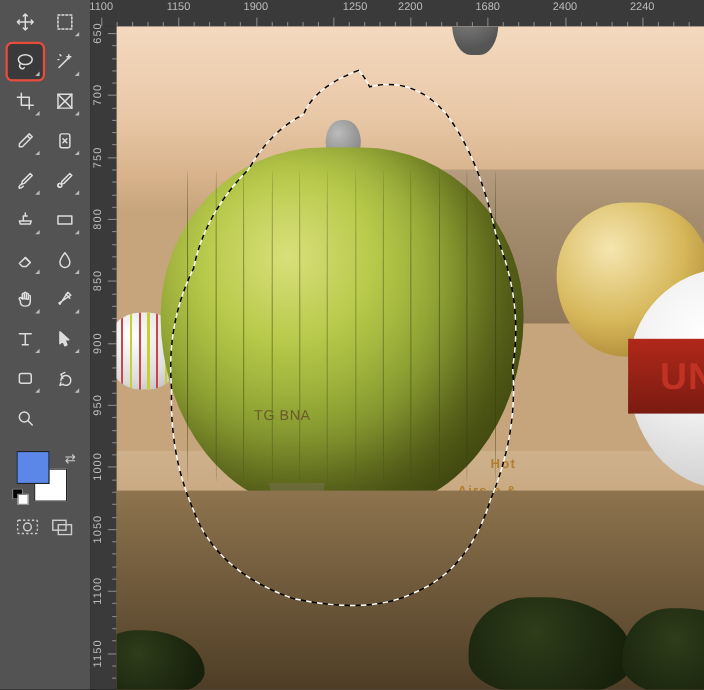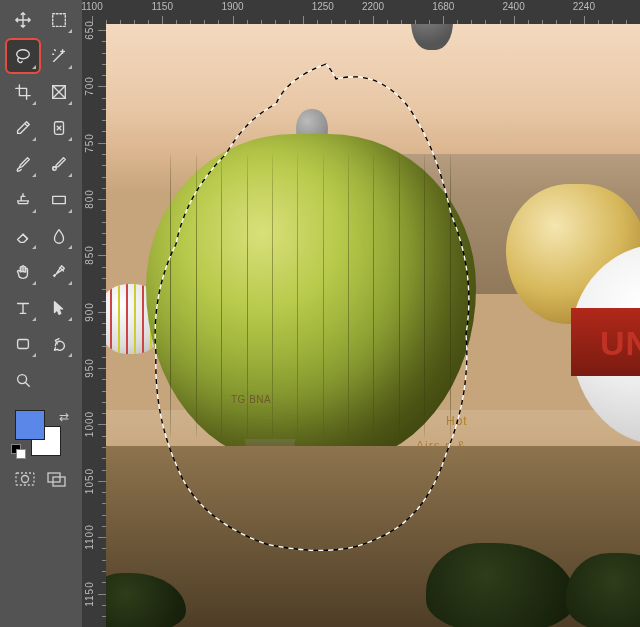--- a/index.html
+++ b/index.html
@@ -44,42 +44,42 @@
   .ground{position:absolute;left:0;right:0;top:70%;bottom:0;background:linear-gradient(#8e744e,#4e3d26)}
   .haze{position:absolute;left:0;right:0;top:64%;height:60px;background:linear-gradient(rgba(210,185,150,.6),rgba(210,185,150,0))}
 
   
   .balloon-main{position:absolute;left:40px;top:110px;width:330px;height:330px}
   .env{position:absolute;inset:0;background:radial-gradient(circle at 35% 30%,#d8e07a 0%,#b7c94a 25%,#94a836 45%,#6d7c26 70%,#4c581a 90%);border-radius:50% 50% 48% 48%/52% 52% 60% 60%;box-shadow:inset -40px -30px 60px rgba(40,40,0,.5)}
   
   .gore{position:absolute;top:6%;bottom:8%;width:2px;background:rgba(60,65,20,.55)}
   .skirt{position:absolute;left:128px;top:415px;width:72px;height:68px;background:linear-gradient(#6d6d3a,#3d3d1d);clip-path:polygon(15% 0,85% 0,80% 35%,20% 35%)}
   .basket{position:absolute;left:150px;top:468px;width:30px;height:22px;background:#5a3c1e;border-radius:2px}
-  .balloon-text{position:absolute;font-size:12px;color:#b07e2d;font-weight:normal;letter-spacing:1px}
+  .balloon-text{position:absolute;font-size:12px;color:#b07e2d;font-weight:bold;letter-spacing:1px}
 
   
   .side-balloon{position:absolute;border-radius:50% 50% 48% 48%/52% 52% 58% 58%}
   .sb1{left:400px;top:160px;width:140px;height:140px;background:radial-gradient(circle at 35% 30%,#f5e6b0,#d6b75a 50%,#a07a2c 90%)}
   .sb2{left:465px;top:220px;width:200px;height:200px;background:radial-gradient(circle at 35% 30%,#fff,#eee 40%,#ccc 80%)}
   .sb2::after{content:"";position:absolute;left:0;right:0;top:32%;height:34%;background:linear-gradient(#b0281a,#7a1b11)}
   .sb3{left:-10px;top:260px;width:70px;height:70px;background:radial-gradient(circle at 35% 30%,#fff,#ddd 60%,#bbb 90%)}
   .sb3::after{content:"";position:absolute;inset:0;border-radius:inherit;background:repeating-linear-gradient(90deg,transparent 0 6px,#cc3 6px 8px,transparent 8px 14px,#c44 14px 16px)}
   .sb4{left:305px;top:-30px;width:42px;height:56px;background:radial-gradient(circle at 35% 30%,#888,#555 70%);border-radius:50% 50% 45% 45%/55% 55% 55% 55%}
   .sb5{left:190px;top:85px;width:32px;height:40px;background:radial-gradient(circle at 35% 30%,#bbb,#888 70%);border-radius:50% 50% 45% 45%/55% 55% 55% 55%}
   .un-text{position:absolute;left:494px;top:300px;font-size:34px;font-weight:800;color:#c03224;letter-spacing:1px}
 
   
   .tree{position:absolute;bottom:-6px;border-radius:40% 60% 50% 50%/60% 70% 40% 40%;background:radial-gradient(circle at 40% 35%,#2e3d1a,#16200b 80%)}
 
   
   .lasso{position:absolute;inset:0;pointer-events:none}
   .lasso path{fill:none;stroke:#000;stroke-width:1.3;stroke-dasharray:5 5;stroke-dashoffset:0}
   .lasso path.w{stroke:#fff;stroke-dashoffset:5}
 
-  .balloon-label{position:absolute;left:85px;top:260px;font-size:10px;color:#6b5a2e;letter-spacing:.5px}
+  .balloon-label{position:absolute;left:85px;top:236px;font-size:13px;color:#6b5a2e;letter-spacing:.5px}
 </style>
 </head>
 <body>
 
 <div id="app">
 
   <div class="toolbox">
     <div class="tool-grid" id="tool-grid">
         <div class="tool">
           <svg viewBox="0 0 20 20">

